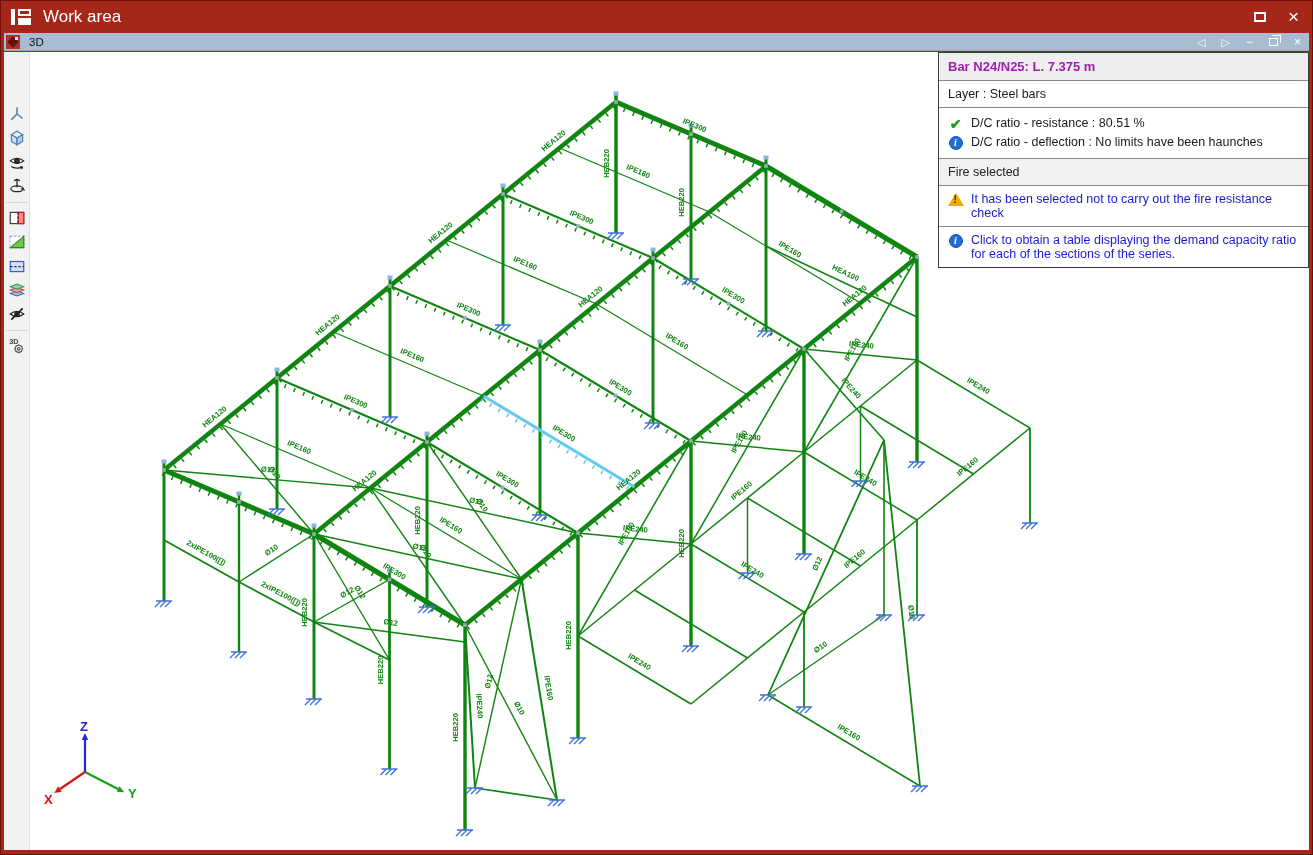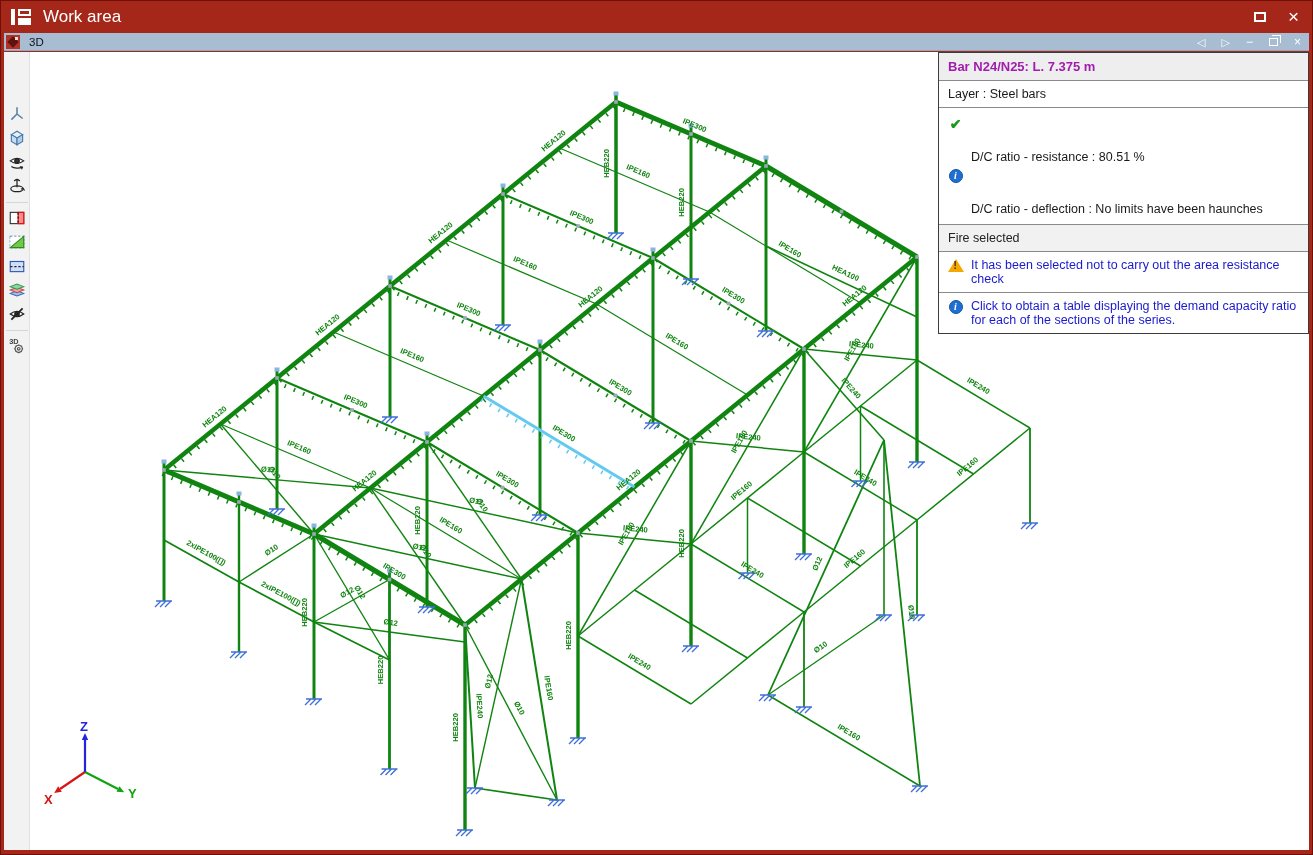--- a/index.html
+++ b/index.html
@@ -34,21 +34,21 @@
   .tsep{position:absolute;left:2px;width:22px;height:1px;background:#d6d6d6;}
   .viewport{position:absolute;left:26px;top:0;right:0;bottom:0;background:#fff;}
   .viewport svg{position:absolute;left:0;top:0;}
   
   .panel{position:absolute;top:0;right:0;width:371px;background:#fff;border:1px solid #3c3c3c;font-size:12.5px;color:#1a1a1a;}
   .p-row{padding:6px 9px;border-bottom:1px solid #8a8a8a;background:#fff;}
   .p-row:last-child{border-bottom:none;}
   .p-header{background:#eeeeee;font-weight:bold;font-size:13px;color:#a21caf;}
   .p-sub{background:#f1f1f1;color:#222;}
   .p-check{display:flex;gap:8px;align-items:flex-start;padding:2px 0;}
-  .p-check .txt{flex:1;margin-top:34px;}
+  .p-check .txt{flex:1;}
   .p-blue{color:#1a1acd;}
   .icn{width:15px;height:15px;flex:0 0 15px;display:inline-flex;align-items:center;justify-content:center;}
   .ic-check{color:#189a18;font-weight:bold;font-size:14px;}
   .ic-info{background:#1f6fd2;border:1px solid #1255a8;color:#fff;border-radius:50%;font-size:10px;font-weight:bold;font-family:"Liberation Serif",serif;font-style:italic;width:14px;height:14px;display:flex;align-items:center;justify-content:center;}
   .ic-warn{position:relative;width:0;height:0;border-left:8px solid transparent;border-right:8px solid transparent;border-bottom:13px solid #f5a800;}
   .ic-warn::before{content:"!";position:absolute;left:-2px;top:1px;font-size:10px;font-weight:bold;color:#3a2a00;}
   .wrap2{display:flex;gap:8px;align-items:flex-start;}
 </style>
 </head>
 <body>
@@ -468,21 +468,21 @@
             </span>
           <span class="txt">D/C ratio - deflection : No limits have been haunches</span>
         </div>
       </div>
       <div class="p-row p-sub">Fire selected</div>
       <div class="p-row">
         <div class="wrap2">
           <span class="icn">
               <span class="ic-warn"></span>
             </span>
-          <span class="p-blue">It has been selected not to carry out the area resistance check</span>
+          <span class="p-blue">It has been selected not to carry out the fire resistance check</span>
         </div>
       </div>
       <div class="p-row">
         <div class="wrap2">
           <span class="icn">
               <span class="ic-info">i</span>
             </span>
           <span class="p-blue">Click to obtain a table displaying the demand capacity ratio for each of the sections of the series.</span>
         </div>
       </div>

